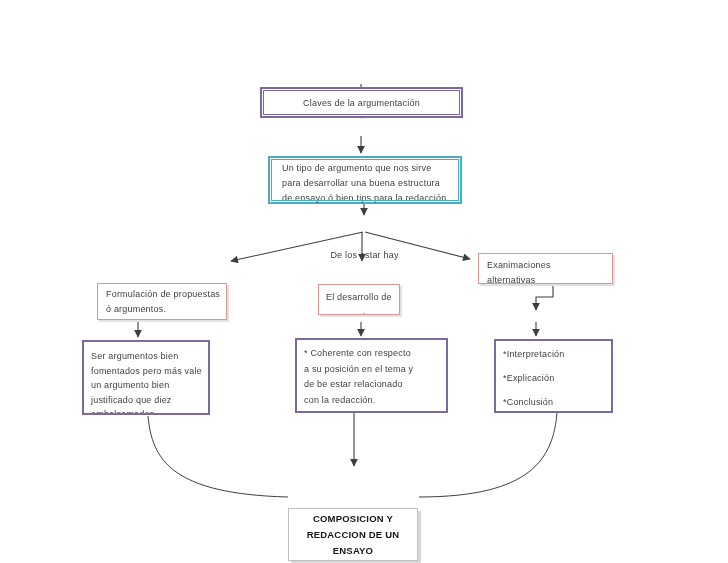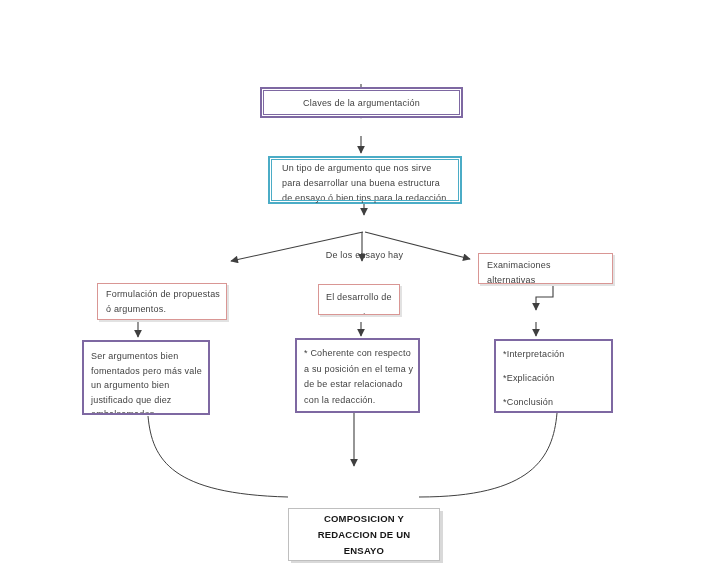--- a/index.html
+++ b/index.html
@@ -25,23 +25,23 @@
   #lbl-son{left:327px;top:121px;width:52px;}
   #node-definition{left:268px;top:156px;width:194px;height:48px;padding:3px 0 0 12px;line-height:15px;}
   #lbl-branches{left:312px;top:217px;width:105px;}
   #node-left-title{left:97px;top:255px;width:130px;height:37px;padding:3px 0 0 8px;line-height:15px;margin-top:28px;}
   #node-middle-title{left:318px;top:267px;width:82px;height:31px;padding:3px 0 0 7px;line-height:19px;margin-top:17px;}
   #node-right-title{left:478px;top:253px;width:135px;height:31px;padding:4px 8px 0 8px;line-height:15px;}
   #lbl-deben{left:113px;top:312px;width:50px;}
   #lbl-es{left:336px;top:312px;width:50px;}
   #lbl-tiene{left:511px;top:312px;width:50px;}
   #node-left-detail{left:82px;top:340px;width:128px;height:75px;padding:7px 0 0 7px;line-height:14.5px;}
-  #node-middle-detail{left:295px;top:338px;width:125px;height:75px;padding:6px 0 0 7px;line-height:15.5px;}
+  #node-middle-detail{left:295px;top:338px;width:153px;height:75px;padding:6px 0 0 7px;line-height:15.5px;}
   #node-right-detail{left:494px;top:339px;width:119px;height:74px;padding:7px 0 0 7px;line-height:12px;}
-  #node-conclusion{left:288px;top:473px;width:152px;height:53px;}
+  #node-conclusion{left:288px;top:473px;width:130px;height:53px;}
   #connectors{position:absolute;left:0;top:0;width:728px;height:563px;pointer-events:none;}
   #connectors path{fill:none;stroke:var(--line,#3f3f3f);stroke-width:1.1;}
   #connectors path.curve{stroke-width:1;}
 </style>
 </head>
 <body>
 
 <div id="canvas" style="--line: #3f3f3f;">
 
   <svg id="connectors" viewBox="0 0 728 563">
@@ -70,21 +70,21 @@
   <div id="node-root" class="box compound center-text" style="--bc: #7e68a2;">
     <span>Claves de la argumentación</span>
   </div>
 
   <div id="lbl-son" class="lbl">Son</div>
 
   <div id="node-definition" class="box compound pre" style="--bc: #4bacc6;">Un tipo de argumento que nos sirve
 para desarrollar una buena estructura
 de ensayo ó bien tips para la redacción.</div>
 
-  <div id="lbl-branches" class="lbl">De los ensayo hay</div>
+  <div id="lbl-branches" class="lbl">De los estar hay</div>
 
   <div id="node-left-title" class="box pinkbox pre" style="--bc: #d99694;">Formulación de propuestas
 ó argumentos.</div>
 
   <div id="node-middle-title" class="box pinkbox pre" style="--bc: #d99694;">El desarrollo de
 argumentos.</div>
 
   <div id="node-right-title" class="box pinkbox pre" style="--bc: #d99694;">Exanimaciones
 alternativas</div>
 

